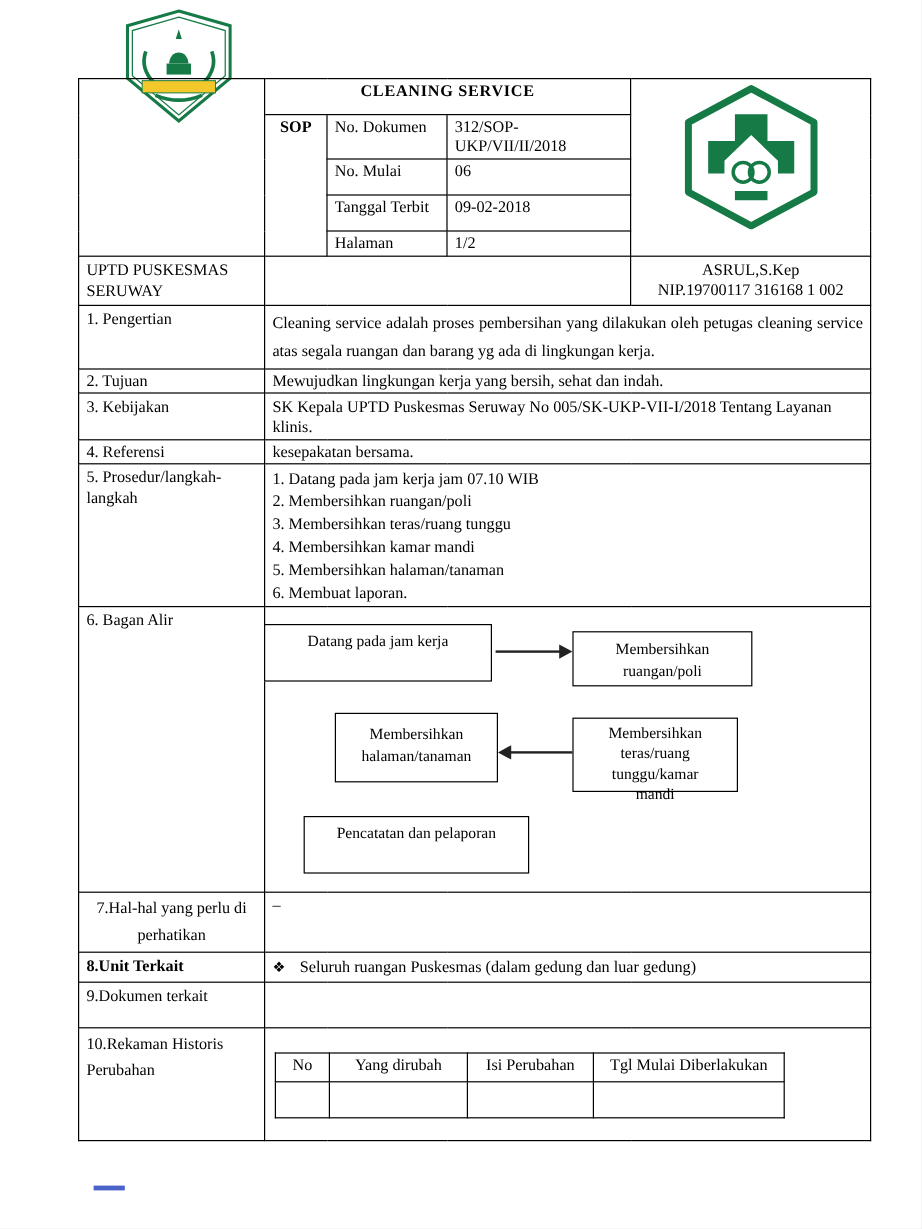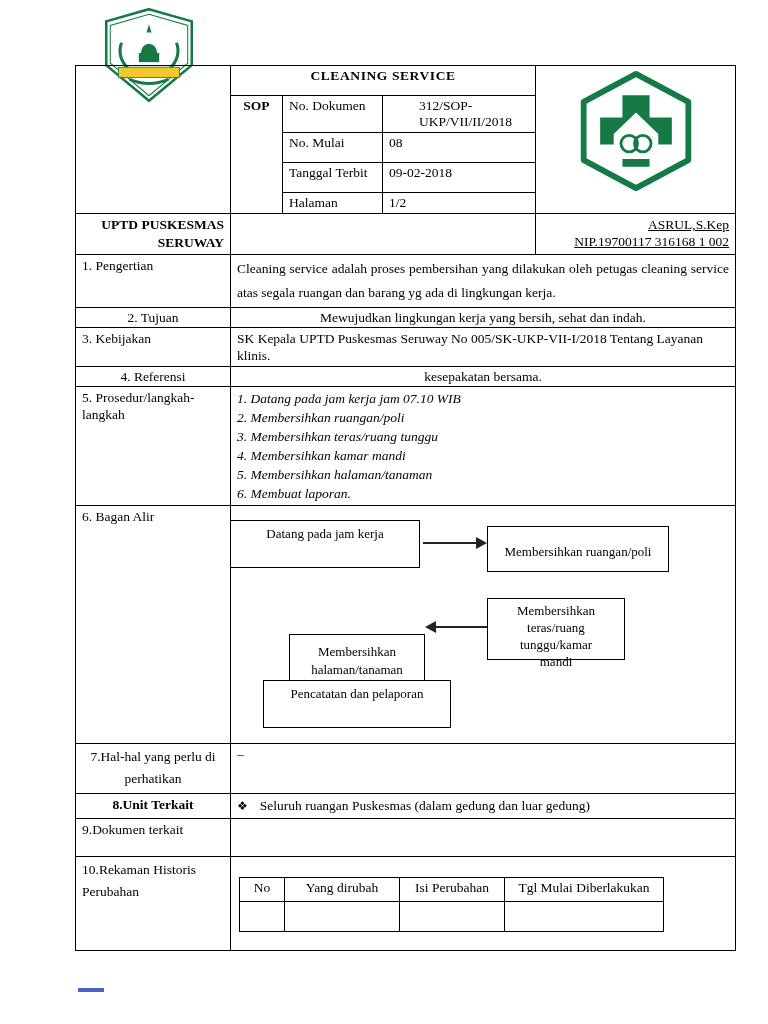--- a/index.html
+++ b/index.html
@@ -2,39 +2,39 @@
 <html><head>
 <meta charset="utf-8">
 <style>
   * { margin:0; padding:0; box-sizing:border-box; }
   html,body { background:#e9e9e9; }
   .page {
     position:relative; width:768px; height:1024px; background:#ffffff;
     font-family:"Liberation Serif", serif; color:#000; overflow:hidden;
   }
   table.main {
-    position:absolute; left:75px; top:65px; width:660px;
+    position:absolute; left:65px; top:65px; width:660px;
     border-collapse:collapse; table-layout:fixed;
   }
   table.main td { border:1.5px solid #000; vertical-align:top; padding:2px 6px; font-size:13.5px; }
   .c-title { font-weight:bold; font-size:16px; text-align:center; vertical-align:middle; letter-spacing:.6px; }
   .c-sop   { font-weight:bold; font-size:15px; text-align:center; vertical-align:middle; }
   .c-mlabel{ vertical-align:middle; }
   .c-mvalue{ vertical-align:middle; }
-  .narrow  { display:inline-block; max-width:105px; overflow-wrap:break-word;margin-left:30px; }
+  .narrow  { display:inline-block; max-width:105px; overflow-wrap:break-word; }
   .c-logo  { vertical-align:middle; text-align:center; padding:2px; }
-  .c-org   { font-weight:bold; text-align:right; vertical-align:middle; line-height:18px; }
-  .c-signer{ text-align:right; font-size:13px; line-height:17px; padding-top:4px; vertical-align:top;text-decoration:underline; }
+  .c-org   { font-weight:normal; text-align:left; vertical-align:middle; line-height:18px; }
+  .c-signer{ text-align:center; font-size:13px; line-height:17px; padding-top:4px; vertical-align:top; }
   .c-label { padding:3px 4px 2px 6px; line-height:17px; }
   .c-text  { line-height:17px; }
   .c-just  { text-align:justify; line-height:24px; padding-top:4px; }
-  .tight   { padding-top:0; padding-bottom:0; line-height:15px;text-align:center; }
+  .tight   { padding-top:0; padding-bottom:0; line-height:15px; }
   .kbj     { line-height:17px; padding-top:2px;margin-left:12px; }
   .steps   { padding-top:4px; }
-  .step    { line-height:19px;font-style:italic; }
+  .step    { line-height:19px; }
   .c-bagan { position:relative; padding:0; }
   .fbox {
     position:absolute; border:1.5px solid #000; background:#fff;
     font-size:13px; line-height:18px; text-align:center;
   }
   .aline { position:absolute; height:1.6px; background:#222; }
   .ahead-r { position:absolute; width:0; height:0; border-left:11px solid #222; border-top:6px solid transparent; border-bottom:6px solid transparent; }
   .ahead-l { position:absolute; width:0; height:0; border-right:11px solid #222; border-top:6px solid transparent; border-bottom:6px solid transparent; }
   .c-dash  { padding-top:12px; padding-left:32px; }
   .c-unit  { padding-left:24px; line-height:20px; }
@@ -86,21 +86,21 @@
           </svg>
         </td>
       </tr>
       <tr style="height:30px">
         <td rowspan="4" class="c-sop">SOP</td>
         <td class="c-mlabel">No. Dokumen</td>
         <td class="c-mvalue"><span class="narrow">312/SOP-UKP/VII/II/2018</span></td>
       </tr>
       <tr style="height:30px">
         <td class="c-mlabel">No. Mulai</td>
-        <td class="c-mvalue">08</td>
+        <td class="c-mvalue">06</td>
       </tr>
       <tr style="height:30px">
         <td class="c-mlabel">Tanggal Terbit</td>
         <td class="c-mvalue">09-02-2018</td>
       </tr>
       <tr style="height:20px">
         <td class="c-mlabel">Halaman</td>
         <td class="c-mvalue">1/2</td>
       </tr>
 
@@ -145,25 +145,25 @@
           <div class="step">4.  Membersihkan kamar mandi</div>
           <div class="step">5.  Membersihkan halaman/tanaman</div>
           <div class="step">6.   Membuat laporan.</div>
         </td>
       </tr>
 
       <tr style="height:238px">
         <td class="c-label">6. Bagan Alir</td>
         <td colspan="4" class="c-bagan">
           <div class="fbox" style="left:-1px; top:14px; width:190px; height:48px; padding-top:4px;">Datang pada jam kerja</div>
-          <div class="fbox" style="left:256px; top:20px; width:182px; height:46px; padding:16px 14px 0;">Membersihkan ruangan/poli</div>
+          <div class="fbox" style="left:256px; top:20px; width:150px; height:46px; padding:5px 14px 0;">Membersihkan ruangan/poli</div>
           <div class="aline" style="left:192px; top:36px; width:54px;"></div>
           <div class="ahead-r" style="left:245px; top:31px;"></div>
 
-          <div class="fbox" style="left:58px; top:88px; width:136px; height:58px; padding:8px 6px 0;margin-top:40px;">Membersihkan halaman/tanaman</div>
+          <div class="fbox" style="left:58px; top:88px; width:136px; height:58px; padding:8px 6px 0;">Membersihkan halaman/tanaman</div>
           <div class="fbox" style="left:256px; top:92px; width:138px; height:62px; padding:3px 18px 0; line-height:17px;">Membersihkan teras/ruang tunggu/kamar mandi</div>
           <div class="aline" style="left:204px; top:120px; width:52px;"></div>
           <div class="ahead-l" style="left:194px; top:115px;"></div>
 
           <div class="fbox" style="left:32px; top:174px; width:188px; height:48px; padding-top:4px;">Pencatatan dan pelaporan</div>
         </td>
       </tr>
 
       <tr style="height:50px">
         <td class="c-label" style="line-height:22px;text-align:center;">7.Hal-hal yang perlu di perhatikan</td>

